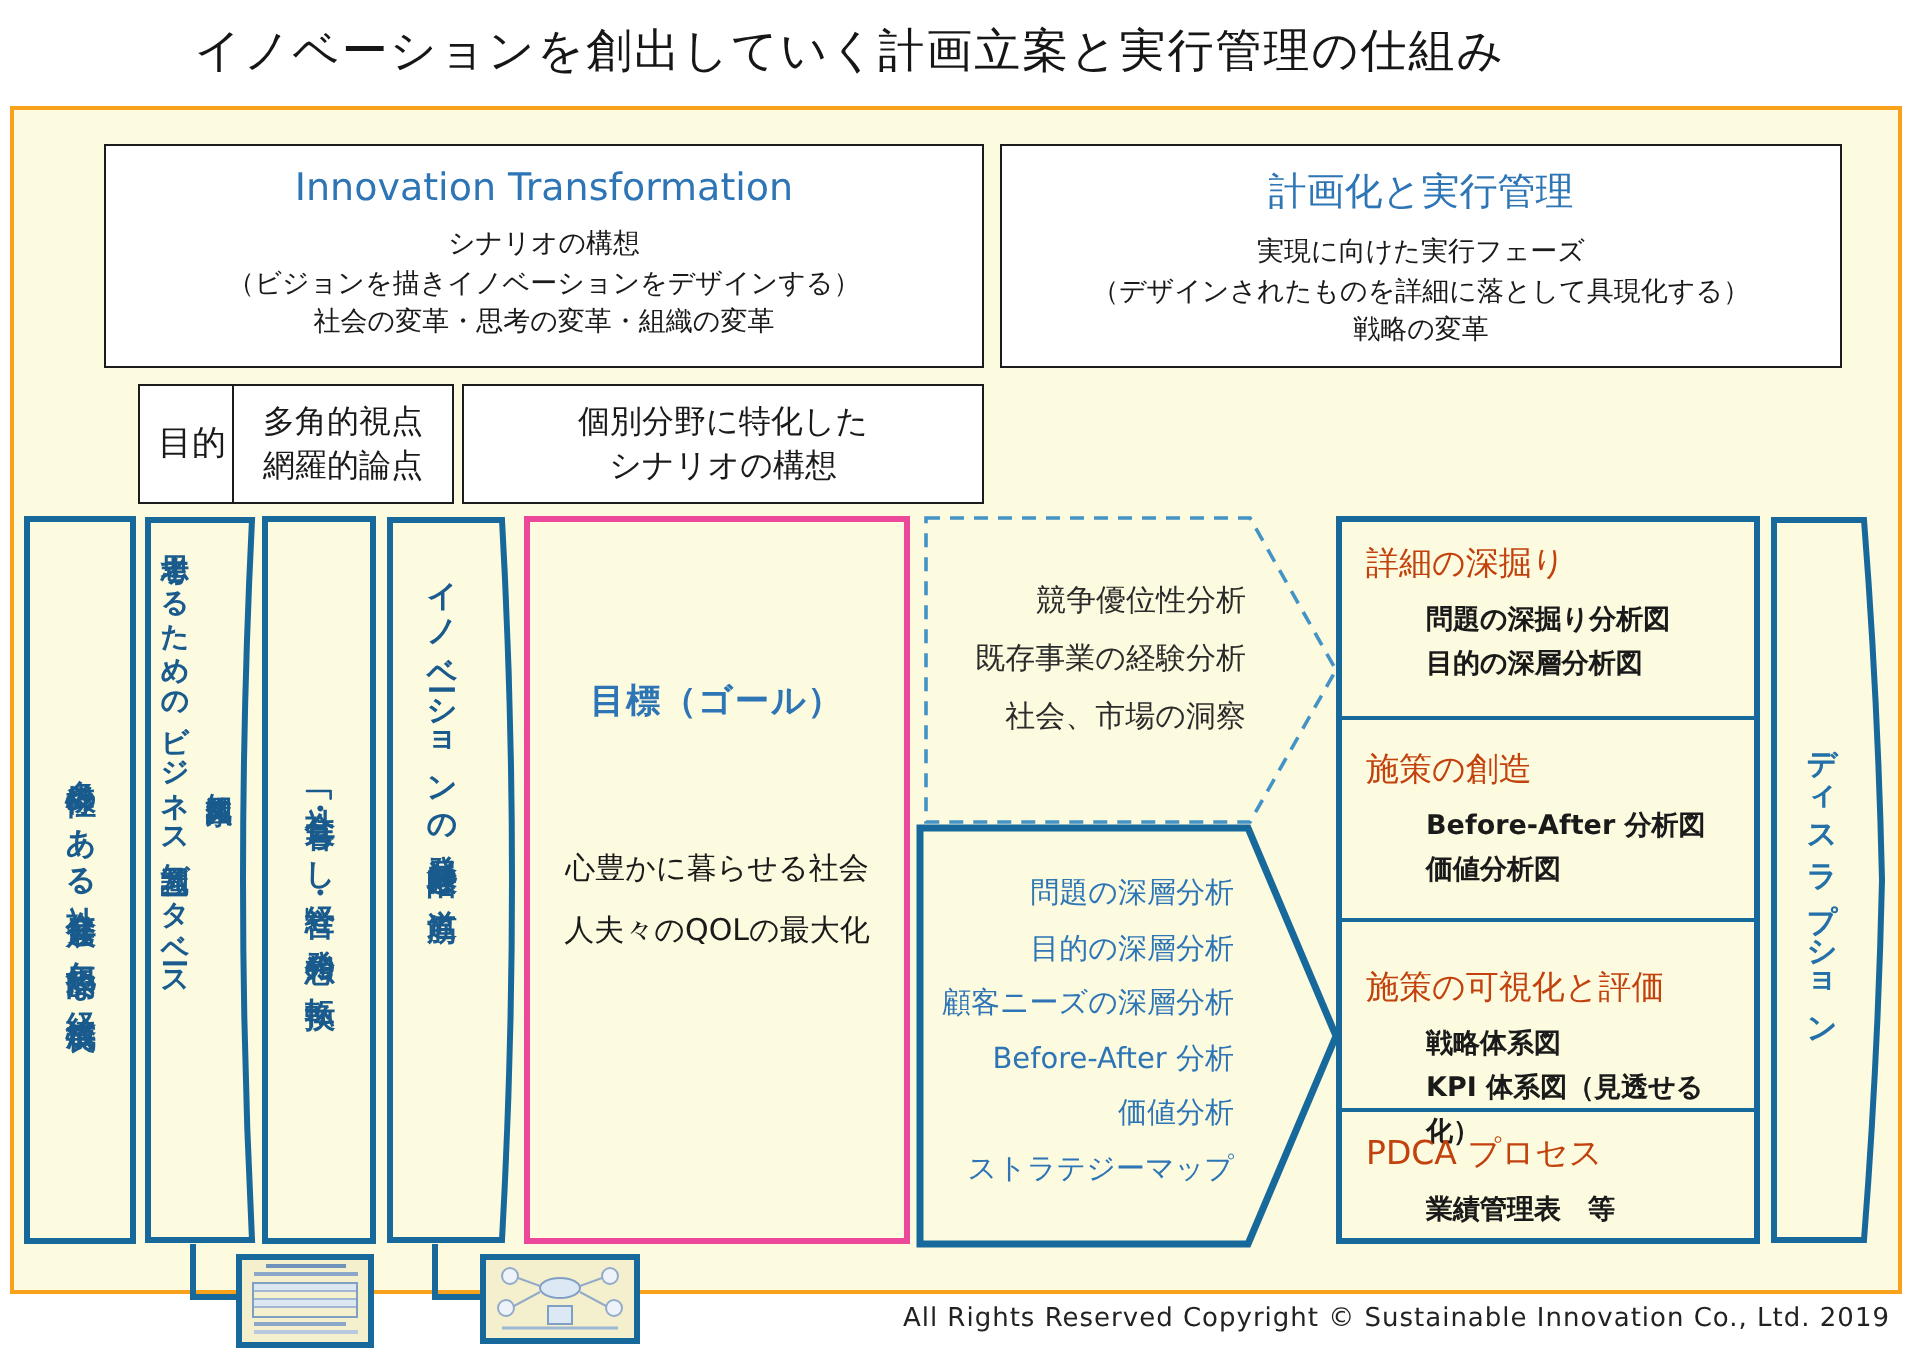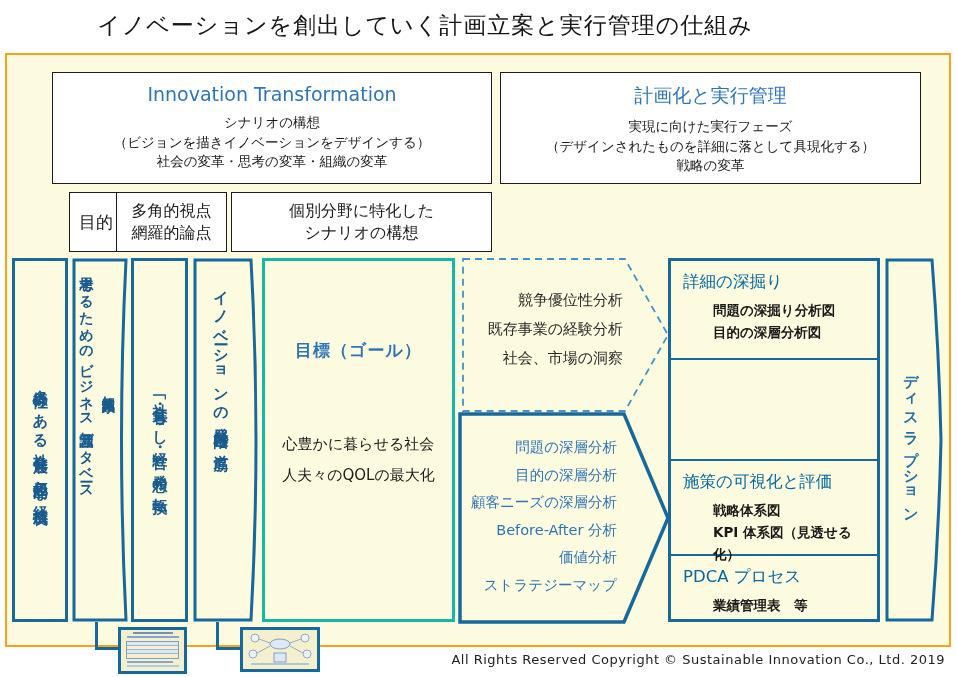--- a/index.html
+++ b/index.html
@@ -24,36 +24,36 @@
   .col { position:absolute; top:258px; height:364px; background:#FCFADF;
     border:3px solid #17689B; display:flex; align-items:center; justify-content:center; }
   .vtext { writing-mode:vertical-rl; text-orientation:mixed; letter-spacing:2px;
     font-weight:bold; color:#1A5B8E; font-size:15px; }
 
   .shape-col { position:absolute; top:258px; height:364px; }
   .shape-col svg { position:absolute; left:0; top:0; }
   .shape-col .vtext { position:absolute; }
 
   .goal-box { position:absolute; left:262px; top:258px; width:193px; height:364px;
-    background:#FCFADF; border:3px solid #14b8a6; }
+    background:#FCFADF; border:3px solid #ec4899; }
   .goal-title { position:absolute; top:78px; width:100%; text-align:center;
     font-size:17px; font-weight:bold; color:#2E75B6; letter-spacing:1px; }
-  .goal-lines { position:absolute; top:168px; width:100%; text-align:center;
+  .goal-lines { position:absolute; top:158px; width:100%; text-align:center;
     font-size:15px; color:#1a1a1a; line-height:31px; }
 
   .pent { position:absolute; }
   .pent-text { position:absolute; text-align:right; }
   .input-text { left:468px; top:286px; width:155px; font-size:15px; color:#2b2b2b; line-height:29px; }
   .method-text { left:462px; top:434px; width:155px; font-size:14.5px; color:#2E75B6; line-height:27.5px; }
 
   .right-panel { position:absolute; left:668px; top:258px; width:212px; height:364px;
     background:#FCFADF; border:3px solid #17689B; }
   .rp-divider { position:absolute; left:0; width:100%; height:2px; background:#17689B; }
   .rp-section { position:absolute; left:0; width:100%; padding:10px 4px 0 12px; }
-  .rp-heading { font-size:16.5px; color:#0369a1; margin-bottom:6px; }
+  .rp-heading { font-size:16.5px; color:#c2410c; margin-bottom:6px; }
   .rp-item { font-size:13.5px; color:#1a1a1a; line-height:22px; margin-left:30px;font-weight:bold; }
 
   .connector { position:absolute; background:#17689B; z-index:3; }
 
   .thumb { position:absolute; background:#F4F0CE; border:3px solid #17689B; z-index:4; }
   .t1-bar { height:2px; background:#8aa7c9; margin:2px 6px 0 6px; }
   .t1-table { margin:3px 5px 0 5px; border:1px solid #7fa0c4; height:18px; }
   .t1-row { height:4px; border-bottom:1px solid #9db7d4; }
   .t1-row.alt { background:#dde7f2; }
 
@@ -157,22 +157,27 @@
     <div class="rp-divider" style="top:97px;"></div>
     <div class="rp-divider" style="top:198px;"></div>
     <div class="rp-divider" style="top:293px;"></div>
 
     <div class="rp-section" style="top:0;">
       <div class="rp-heading">詳細の深掘り</div>
       <div class="rp-item">問題の深掘り分析図</div>
       <div class="rp-item">目的の深層分析図</div>
     </div>
 
-
-    <div class="rp-section" style="top:196px; padding-top:14px;">
+    <div class="rp-section" style="top:99px; padding-top:14px;">
+      <div class="rp-heading">施策の創造</div>
+      <div class="rp-item">Before-After 分析図</div>
+      <div class="rp-item">価値分析図</div>
+    </div>
+
+    <div class="rp-section" style="top:208px; padding-top:14px;">
       <div class="rp-heading">施策の可視化と評価</div>
       <div class="rp-item">戦略体系図</div>
       <div class="rp-item">KPI 体系図（見透せる化）</div>
     </div>
 
     <div class="rp-section" style="top:295px; padding-top:10px;">
       <div class="rp-heading">PDCA プロセス</div>
       <div class="rp-item">業績管理表　等</div>
     </div>
   </div>

